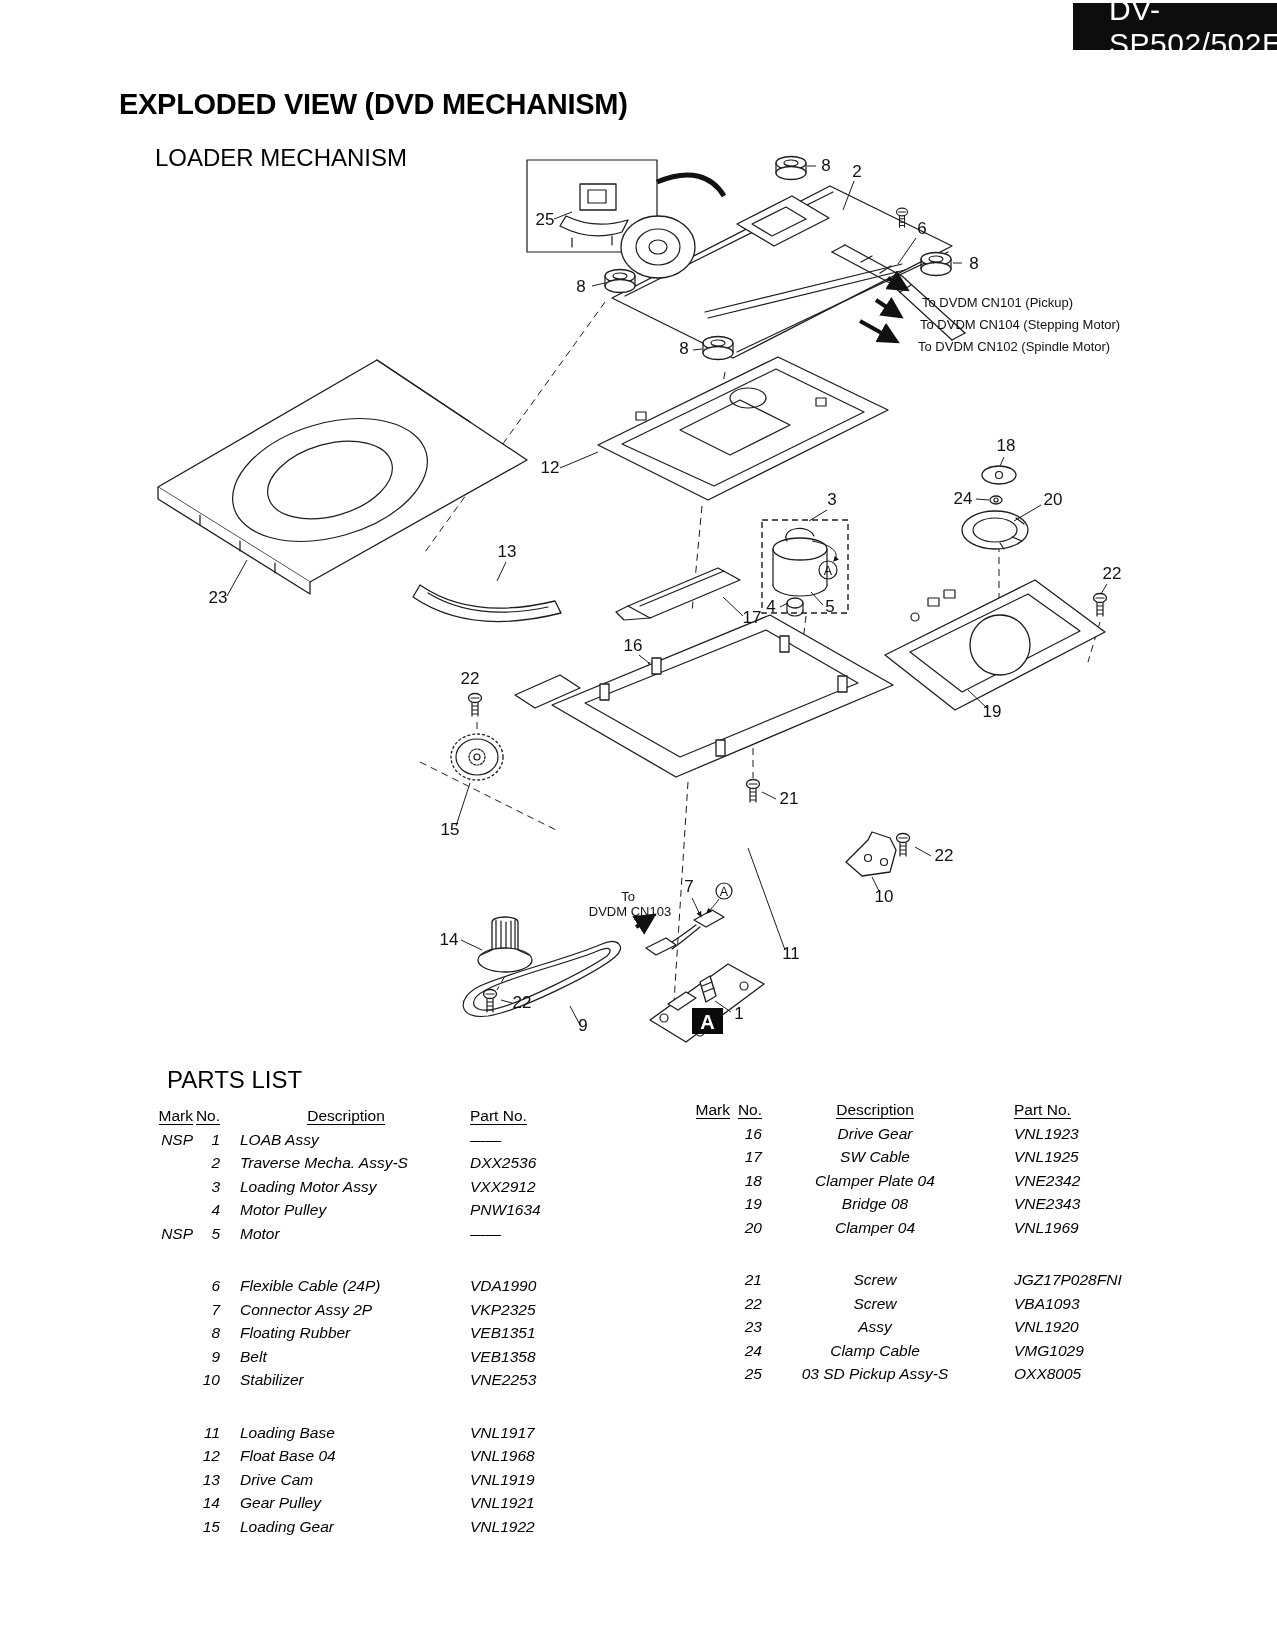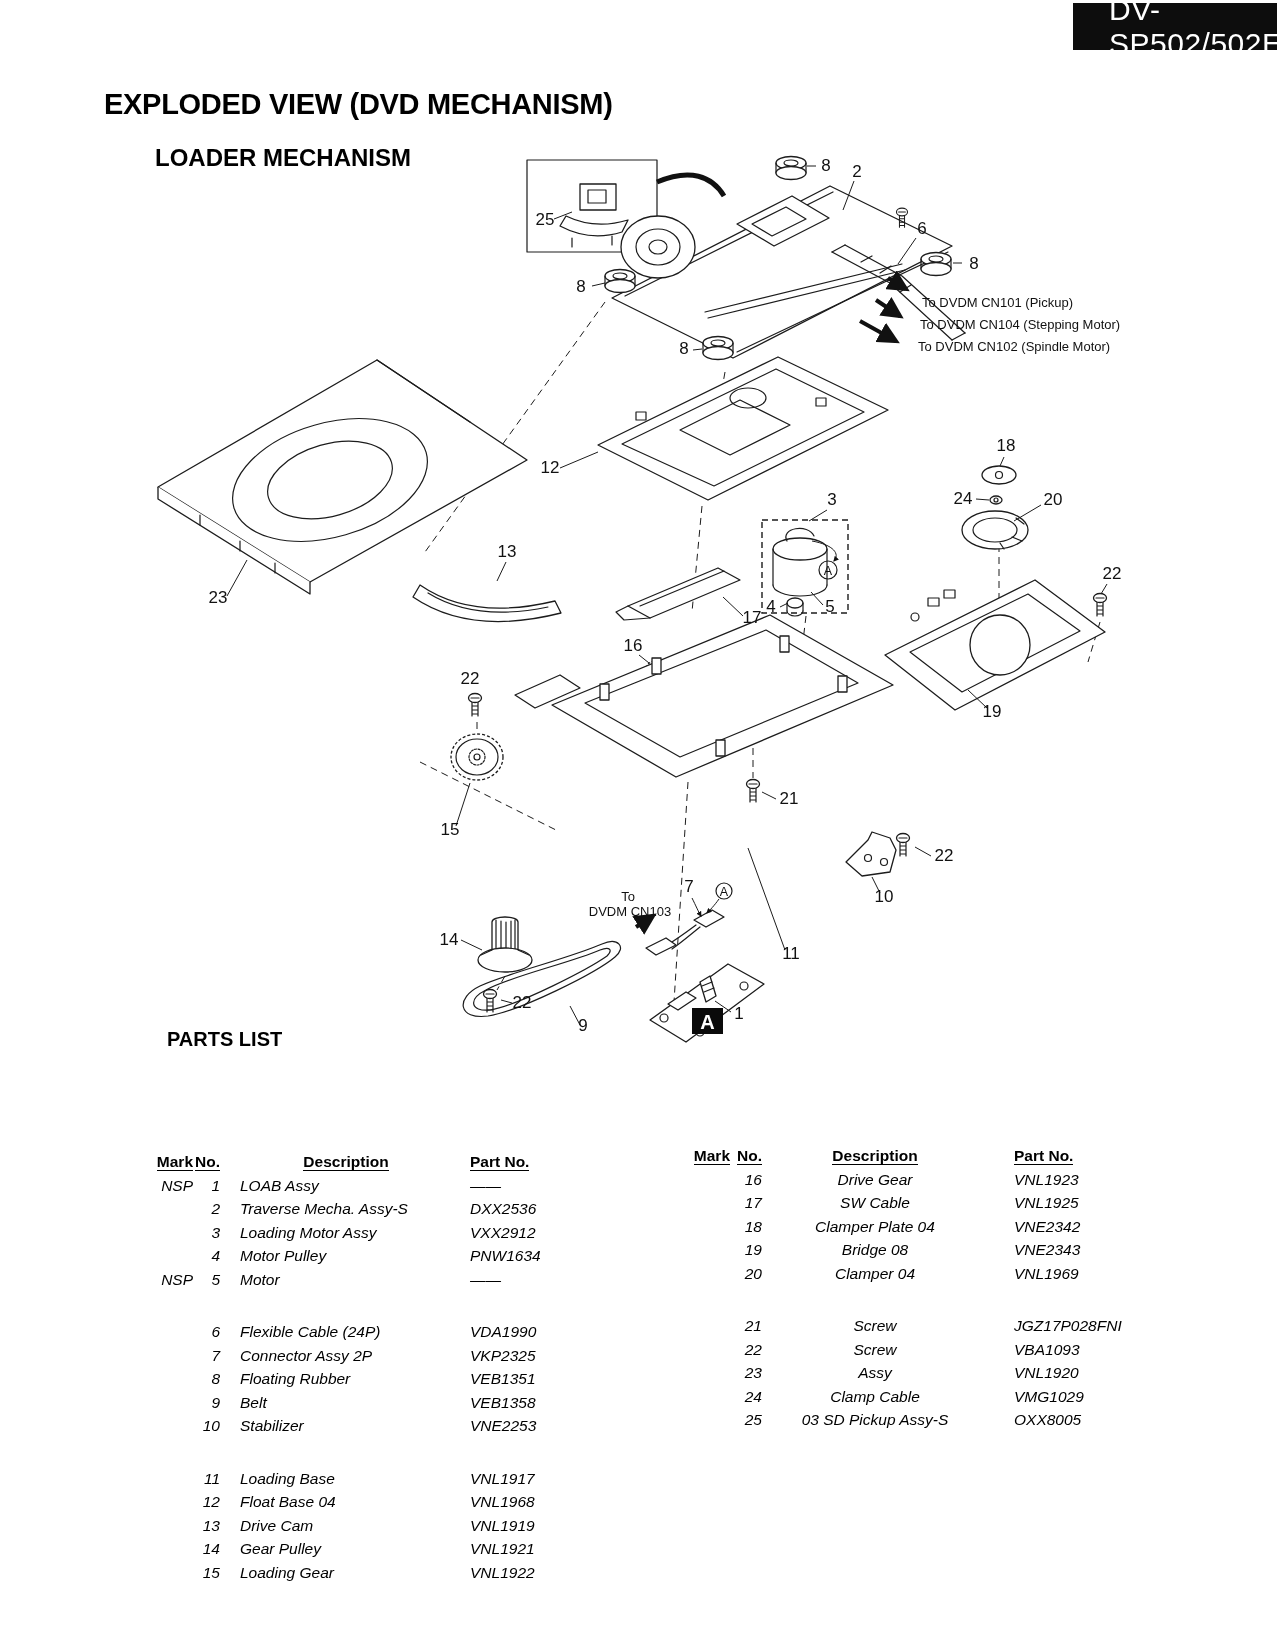--- a/index.html
+++ b/index.html
@@ -1,38 +1,38 @@
 <!DOCTYPE html>
 <html><head>
 <meta charset="utf-8">
 <style>
   html,body{margin:0;padding:0;background:#fff;}
   body{width:1277px;height:1652px;position:relative;font-family:"Liberation Sans",sans-serif;color:#000;overflow:hidden;}
   .badge{position:absolute;left:1073px;top:3px;width:204px;height:47px;background:#0d0d0d;color:#fff;
          font-weight:normal;font-size:30px;display:flex;align-items:center;justify-content:center;letter-spacing:.5px;padding-left:36px;}
-  .title{position:absolute;left:104px;top:88px;font-size:29px;font-weight:bold;letter-spacing:-.3px;}
-  .subtitle{position:absolute;left:155px;top:144px;font-size:24px;font-weight:bold;}
-  .parts-title{position:absolute;left:167px;top:1028px;font-size:20px;font-weight:bold;}
+  .title{position:absolute;left:119px;top:88px;font-size:29px;font-weight:bold;letter-spacing:-.3px;}
+  .subtitle{position:absolute;left:155px;top:144px;font-size:24px;font-weight:normal;}
+  .parts-title{position:absolute;left:167px;top:1066px;font-size:24px;font-weight:normal;}
   svg{position:absolute;left:0;top:0;}
   .ln{stroke:#1c1c1c;stroke-width:1.2;fill:none;stroke-linejoin:round;stroke-linecap:round;}
   .wh{stroke:#1c1c1c;stroke-width:1.3;fill:#fff;stroke-linejoin:round;}
   .dash{stroke:#1c1c1c;stroke-width:1;fill:none;stroke-dasharray:7 5;}
   .dashbox{stroke:#1c1c1c;stroke-width:1.4;fill:none;stroke-dasharray:6 4;}
   .lead{stroke:#1c1c1c;stroke-width:1;fill:none;}
   .thick{stroke:#111;stroke-width:4;fill:none;}
   .cable{stroke:#111;stroke-width:5;fill:none;}
   .callout{font-size:17px;fill:#111;text-anchor:middle;font-family:"Liberation Sans",sans-serif;}
   .annot{font-size:13px;fill:#111;font-family:"Liberation Sans",sans-serif;}
   .annot.mid{text-anchor:middle;}
   .amark{font-size:12.5px;fill:#111;text-anchor:middle;font-family:"Liberation Sans",sans-serif;}
   .abox-t{font-size:20px;font-weight:bold;fill:#fff;text-anchor:middle;font-family:"Liberation Sans",sans-serif;}
   .plist{position:absolute;font-size:15.5px;line-height:23.5px;white-space:nowrap;}
   .plist-row{display:flex;font-style:italic;}
   .plist-row.gap{margin-top:29px;}
-  .plist-hdr{display:flex;font-weight:bold;margin-top:46px;}
+  .plist-hdr{display:flex;font-weight:normal;}
   .u{border-bottom:1.6px solid #000;}
   .lc-mark{width:50px;text-align:right;}
   .lc-no{width:27px;text-align:right;}
   .lc-desc{margin-left:20px;width:212px;}
   .lc-part{margin-left:18px;width:130px;}
   .rc-mark{width:75px;text-align:right;}
   .rc-no{width:32px;text-align:right;}
   .rc-desc{margin-left:18px;width:190px;text-align:center;}
   .rc-part{margin-left:44px;width:140px;}
   .hdr-desc-c{text-align:center;}

